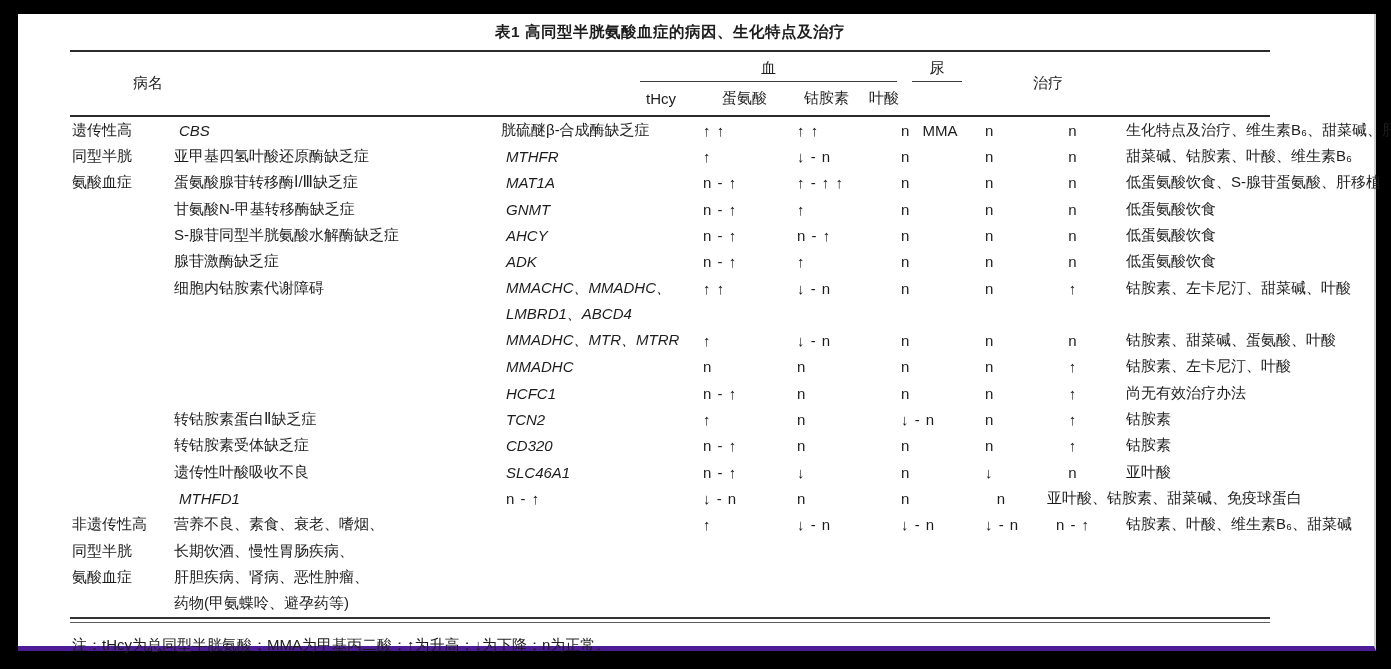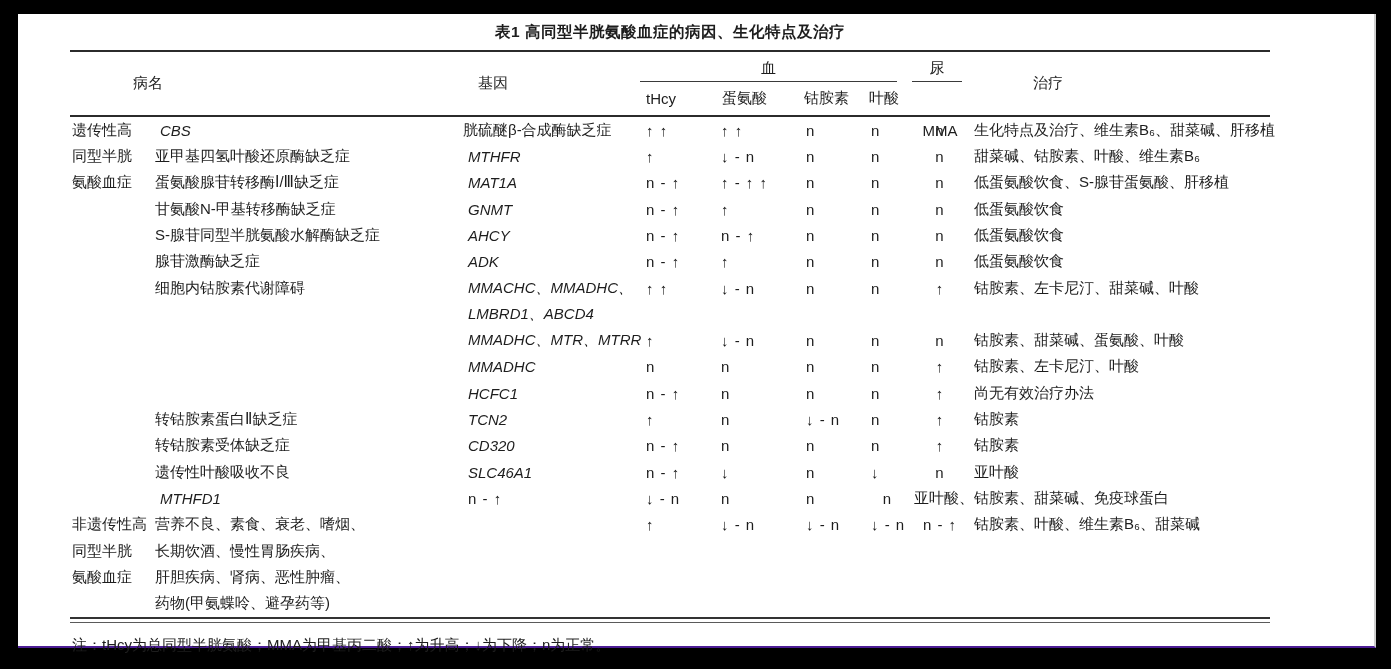--- a/index.html
+++ b/index.html
@@ -10,21 +10,21 @@
     color:#1d1d1d;
     position:relative;
     overflow:hidden;
   }
   .page{
     position:absolute;
     left:18px;top:14px;
     width:1356px;height:632px;
     background:#fff;
     border-right:2px solid #cfcfcf;
-    border-bottom:2px solid #4c1d95;
+    border-bottom:5px solid #4c1d95;
   }
   .title{
     position:absolute;
     left:52px;top:8px;
     width:1200px;
     text-align:center;
     font-size:15.5px;
     font-weight:700;
     letter-spacing:0.5px;
   }
@@ -49,21 +49,21 @@
   .h-disease{grid-column:1/3;grid-row:1/3;padding-left:63px;}
   .h-gene{grid-column:3;grid-row:1/3;padding-left:16px;}
   .h-blood{grid-column:4/8;grid-row:1;justify-content:center;border-bottom:1px solid #3a3a3a;margin:4px 13px 0 0;}
   .h-urine{grid-column:8;grid-row:1;justify-content:center;border-bottom:1px solid #3a3a3a;margin:4px 8px 0 2px;}
   .h-treat{grid-column:9;grid-row:1/3;padding-left:63px;}
   .h-thcy{grid-column:4;grid-row:2;padding-left:6px;}
   .h-met{grid-column:5;grid-row:2;padding-left:7px;}
   .h-cbl{grid-column:6;grid-row:2;padding-left:4px;}
   .h-fol{grid-column:7;grid-row:2;padding-left:4px;}
   .h-mma{grid-column:8;grid-row:2;justify-content:center;margin-top:48px;}
-  .trow{height:26.32px;}
+  .trow{height:26.32px;gap:19px;}
   .cell{
     display:flex;align-items:center;
     font-size:15px;
     white-space:nowrap;
     overflow:visible;
   }
   .c1{padding-left:2px;}
   .c2{padding-left:1px;}
   .c3{padding-left:6px;font-style:italic;}
   .c4{padding-left:6px;}
@@ -88,21 +88,20 @@
 <body>
 
 <div class="page">
 
   <div class="title">表1 高同型半胱氨酸血症的病因、生化特点及治疗</div>
 
   <div class="tablewrap">
 
     <div class="thead grid-cols">
       <div class="hcell h-disease">病名</div>
-      <div class="hcell h-gene">基因</div>
       <div class="hcell h-blood">血</div>
       <div class="hcell h-urine">尿</div>
       <div class="hcell h-treat">治疗</div>
       <div class="hcell h-thcy">tHcy</div>
       <div class="hcell h-met">蛋氨酸</div>
       <div class="hcell h-cbl">钴胺素</div>
       <div class="hcell h-fol">叶酸</div>
       <div class="hcell h-mma">MMA</div>
     </div>
 

